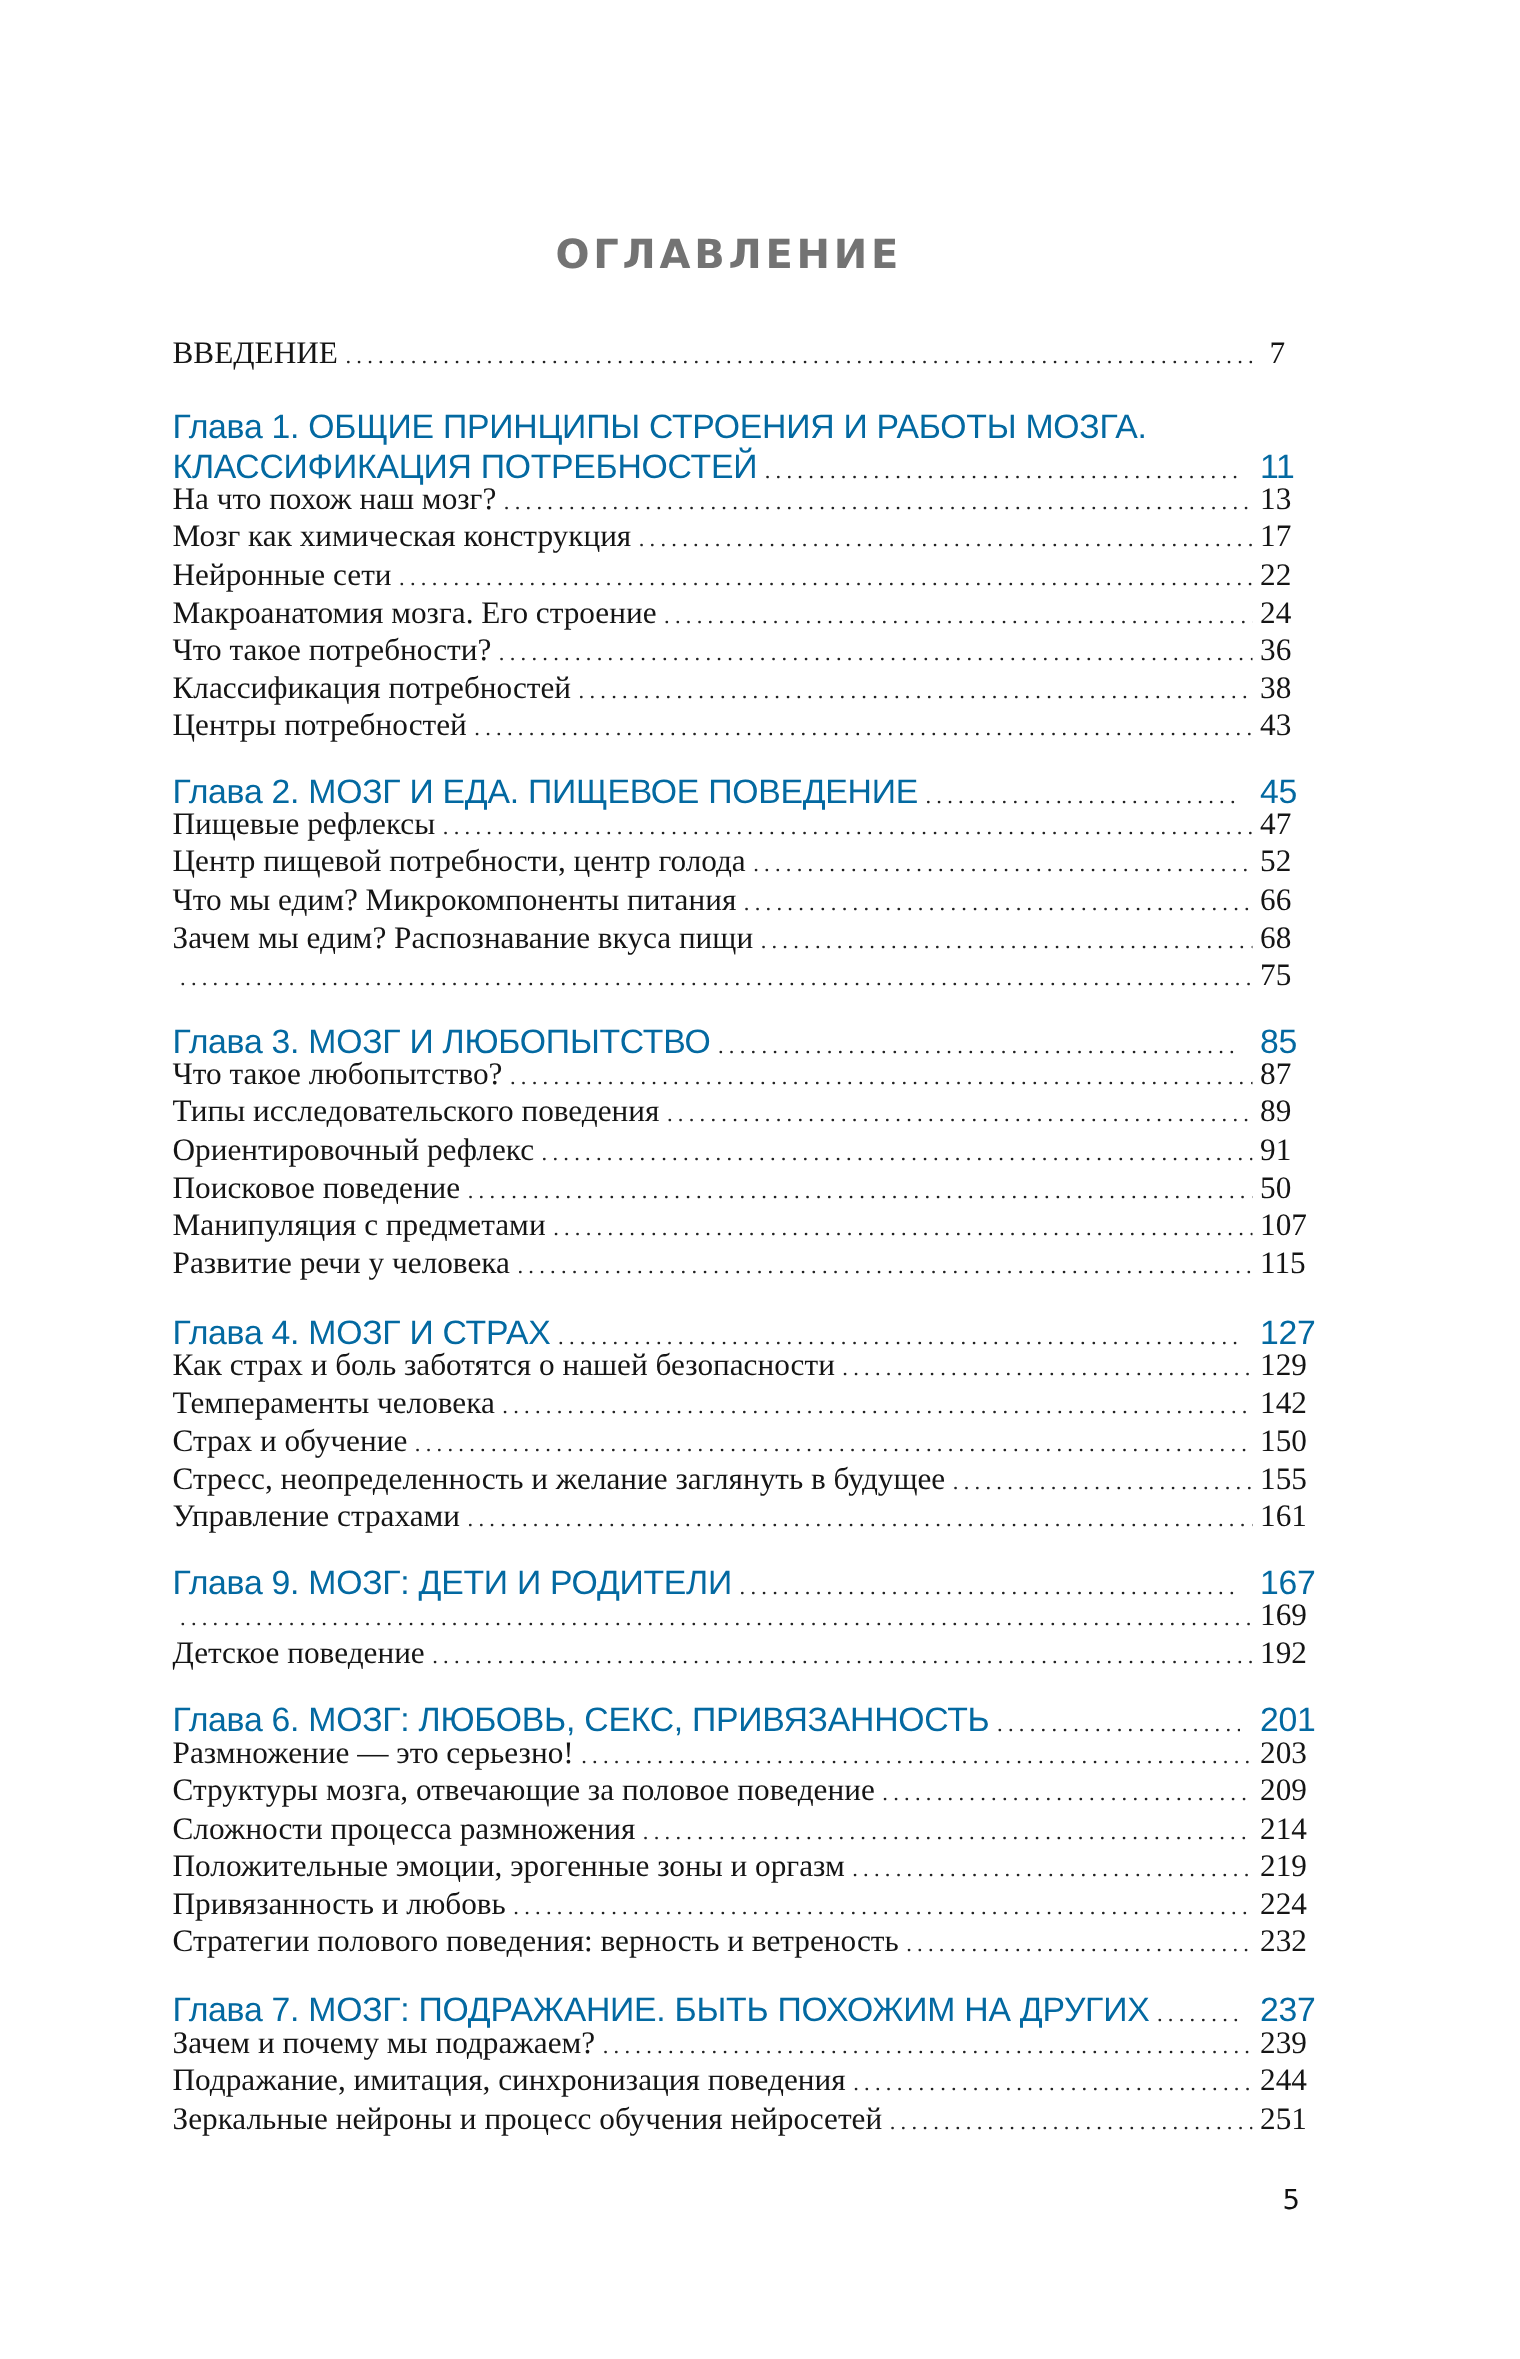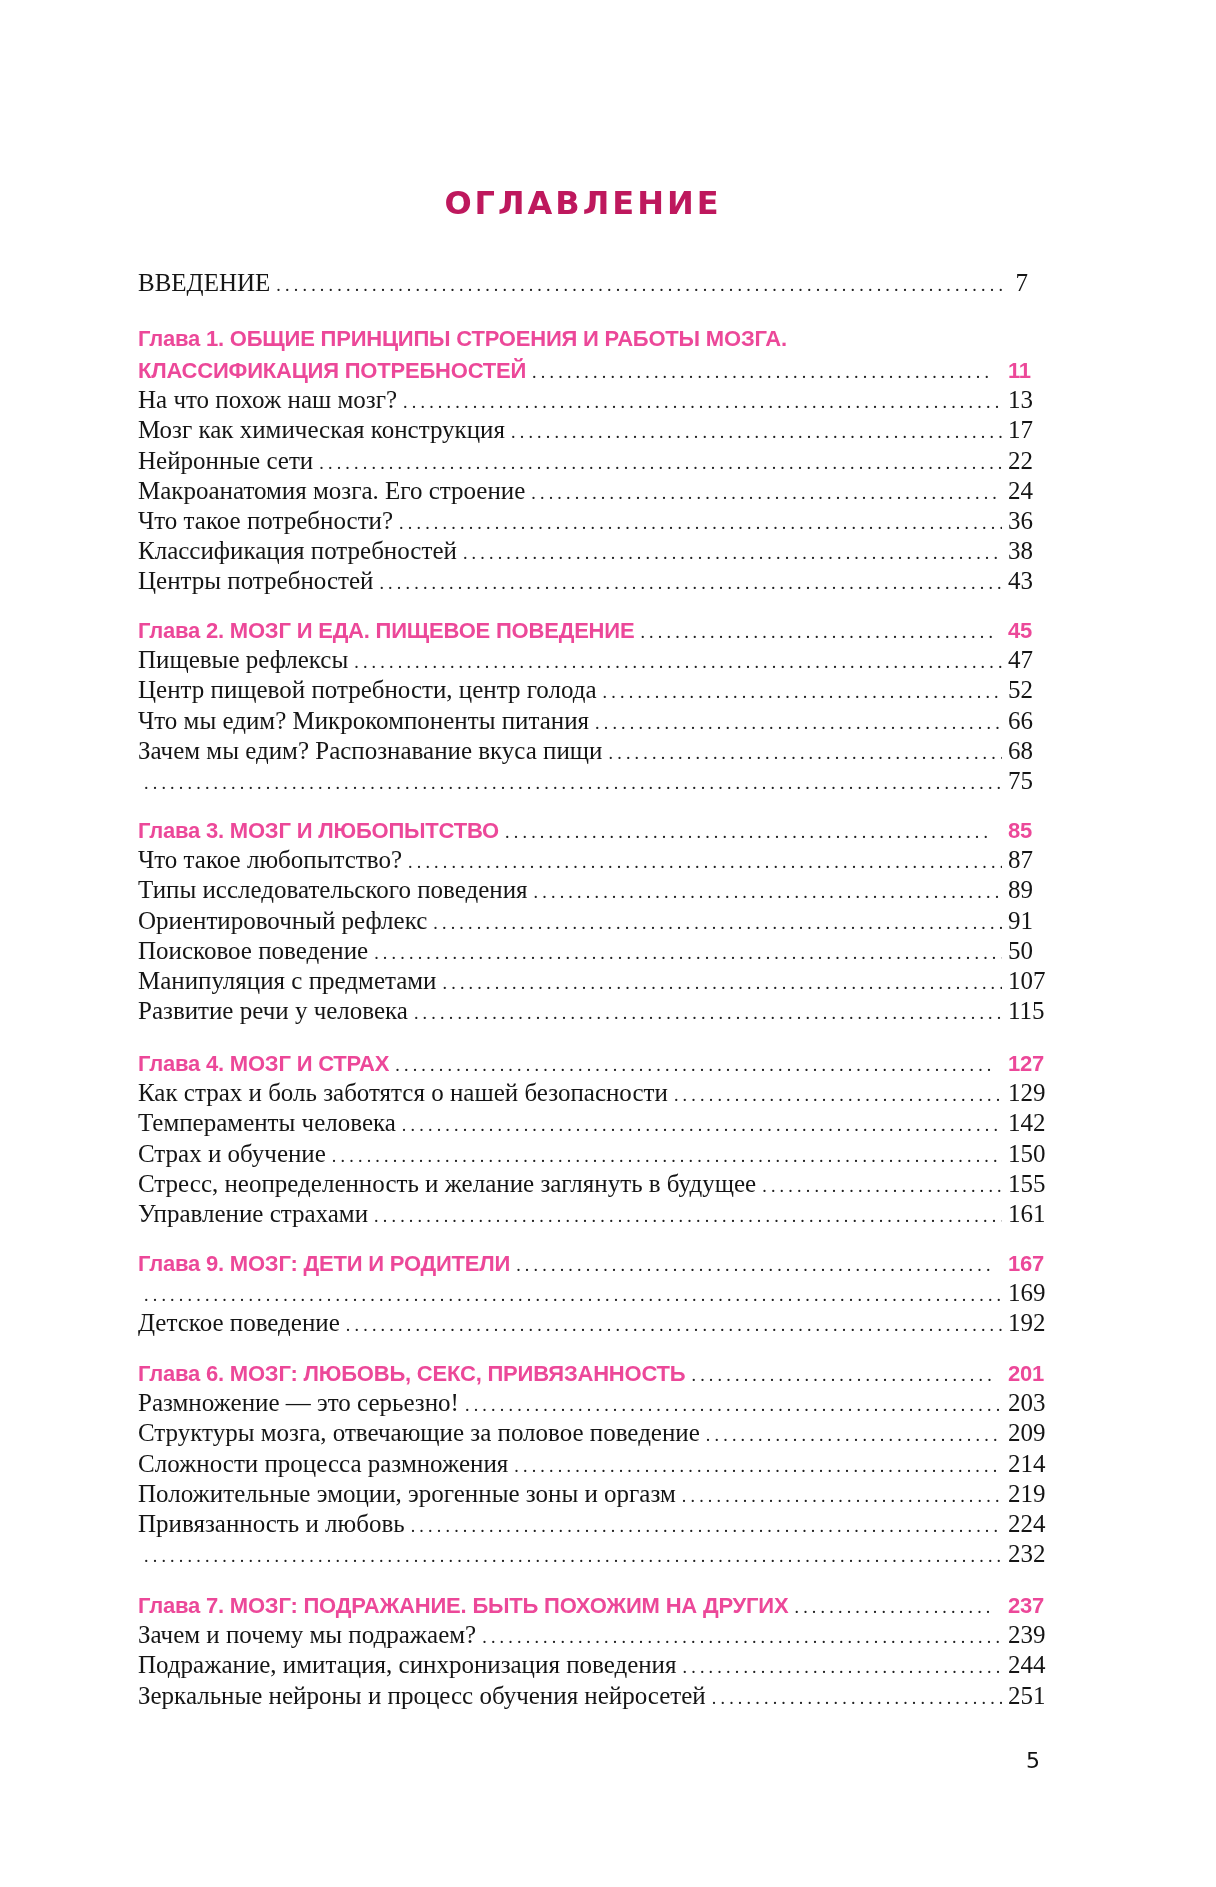--- a/index.html
+++ b/index.html
@@ -1,40 +1,40 @@
 <!DOCTYPE html>
 <html><head>
 <meta charset="utf-8">
 <style>
   html, body { margin: 0; padding: 0; background: #ffffff; }
   body { width: 1216px; height: 1887px; position: relative; overflow: hidden; color: #111; }
   .page-title {
     position: absolute; left: 0; width: 1166px; top: 186px;
     text-align: center;
     font-family: "DejaVu Sans", sans-serif; font-weight: bold;
-    font-size: 32px; letter-spacing: 3px; line-height: 34px; color: #be185d;
+    font-size: 32px; letter-spacing: 3px; line-height: 34px; color: #737373;
   }
   .toc { position: absolute; left: 138px; width: 890px; top: 0; }
   .row {
     position: absolute; left: 0; width: 890px; height: 30px;
     display: flex; align-items: baseline;
   }
   .row .label { white-space: nowrap; }
   .row .dots {
     flex: 1 1 auto; overflow: hidden; white-space: nowrap;
     margin: 0 6px; letter-spacing: 4.2px; font-family: "Liberation Serif", serif; font-size: 18px;
     color: #222;
   }
   .row .page { white-space: nowrap; text-align: right; min-width: 20px; }
   .row.sub .label, .row.sub .page, .row.intro .label, .row.intro .page {
     font-family: "Liberation Serif", serif; font-size: 25px; color: #151515;
   }
   .row.chap .label, .row.chap .page {
-    font-family: "Liberation Sans", sans-serif; font-weight: bold; font-size: 22px;
-    letter-spacing: -0.2px; color: #ec4899;
+    font-family: "Liberation Sans", sans-serif; font-weight: normal; font-size: 27px;
+    letter-spacing: -0.2px; color: #0369a1;
   }
   .row.chap .page { margin-left: 10px; }
   .row.chap-first { }
   .page-number {
     position: absolute; left: 1026px; top: 1748px;
     font-family: "DejaVu Sans", sans-serif; font-size: 22px; color: #111;
   }
 </style>
 </head>
 <body>
@@ -222,20 +222,21 @@
       <span class="label">Положительные эмоции, эрогенные зоны и оргазм</span>
       <span class="dots">........................................................................................................................................................................................................</span>
       <span class="page">219</span>
     </div>
     <div class="row sub" style="top: 1510px;">
       <span class="label">Привязанность и любовь</span>
       <span class="dots">........................................................................................................................................................................................................</span>
       <span class="page">224</span>
     </div>
     <div class="row sub" style="top: 1540px;">
+      <span class="label">Стратегии полового поведения: верность и ветреность</span>
       <span class="dots">........................................................................................................................................................................................................</span>
       <span class="page">232</span>
     </div>
     <div class="row chap" style="top: 1593px;">
       <span class="label">Глава 7. МОЗГ: ПОДРАЖАНИЕ. БЫТЬ ПОХОЖИМ НА ДРУГИХ</span>
       <span class="dots">........................................................................................................................................................................................................</span>
       <span class="page">237</span>
     </div>
     <div class="row sub" style="top: 1621px;">
       <span class="label">Зачем и почему мы подражаем?</span>

